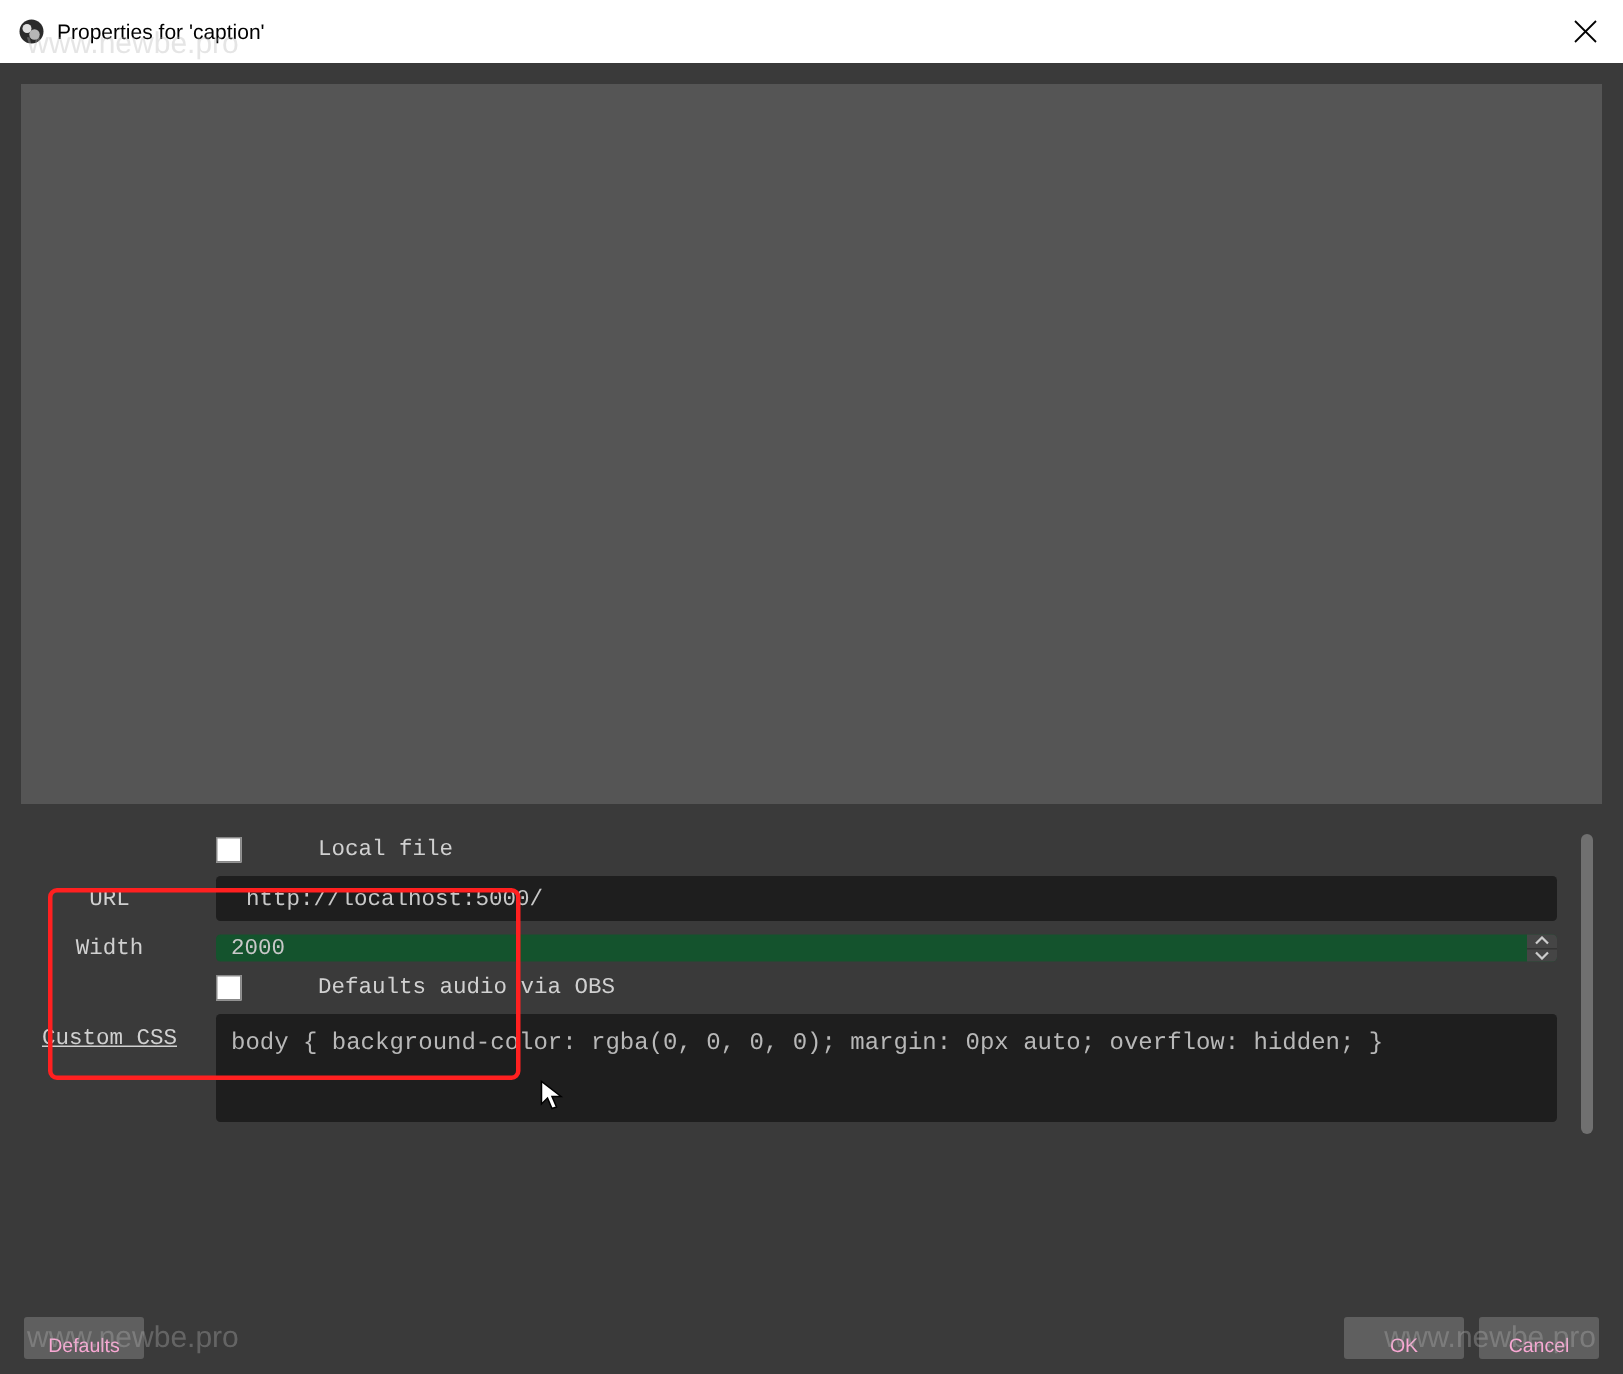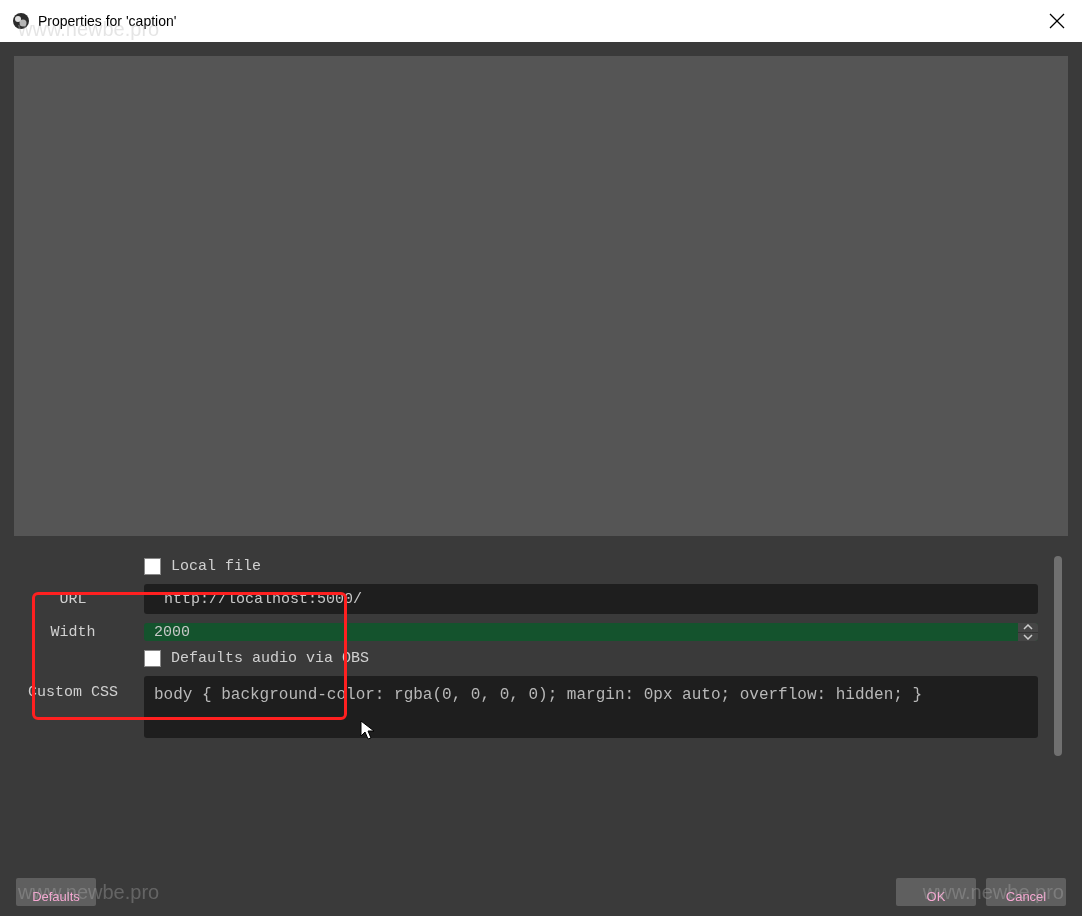--- a/index.html
+++ b/index.html
@@ -87,20 +87,21 @@
       text-align: center;
       padding-right: 12px;
       font-family: "Courier New", monospace;
       font-size: 15px;
       flex-shrink: 0;
     }
     .field-col {
       flex: 1;
       display: flex;
       align-items: center;
+      gap: 41px;
     }
     .checkbox {
       width: 17px;
       height: 17px;
       border: 1px solid #888;
       background: #ffffff;
       margin-right: 10px;
       display: inline-block;
       cursor: pointer;
     }
@@ -153,35 +154,36 @@
       align-items: center;
       justify-content: center;
       cursor: pointer;
       color: #ccc;
     }
     .spinner-btn:first-child {
       border-bottom: 1px solid #333;
     }
     .textarea-input {
       width: 100%;
-      height: 62px;
+      height: 72px;
       background: #1e1e1e;
       border: none;
       color: #b8b8b8;
       font-family: "Courier New", monospace;
       font-size: 16px;
       padding: 8px 10px;
       outline: none;
       resize: none;
       border-radius: 3px;
       line-height: 1.4;
     }
     .css-row .label-col {
       align-self: flex-start;
       padding-top: 8px;
+      text-decoration: underline;
     }
     .red-highlight {
       position: absolute;
       border: 3px solid #ff2020;
       border-radius: 6px;
       pointer-events: none;
       z-index: 10;
     }
     .cursor-pointer {
       position: absolute;

